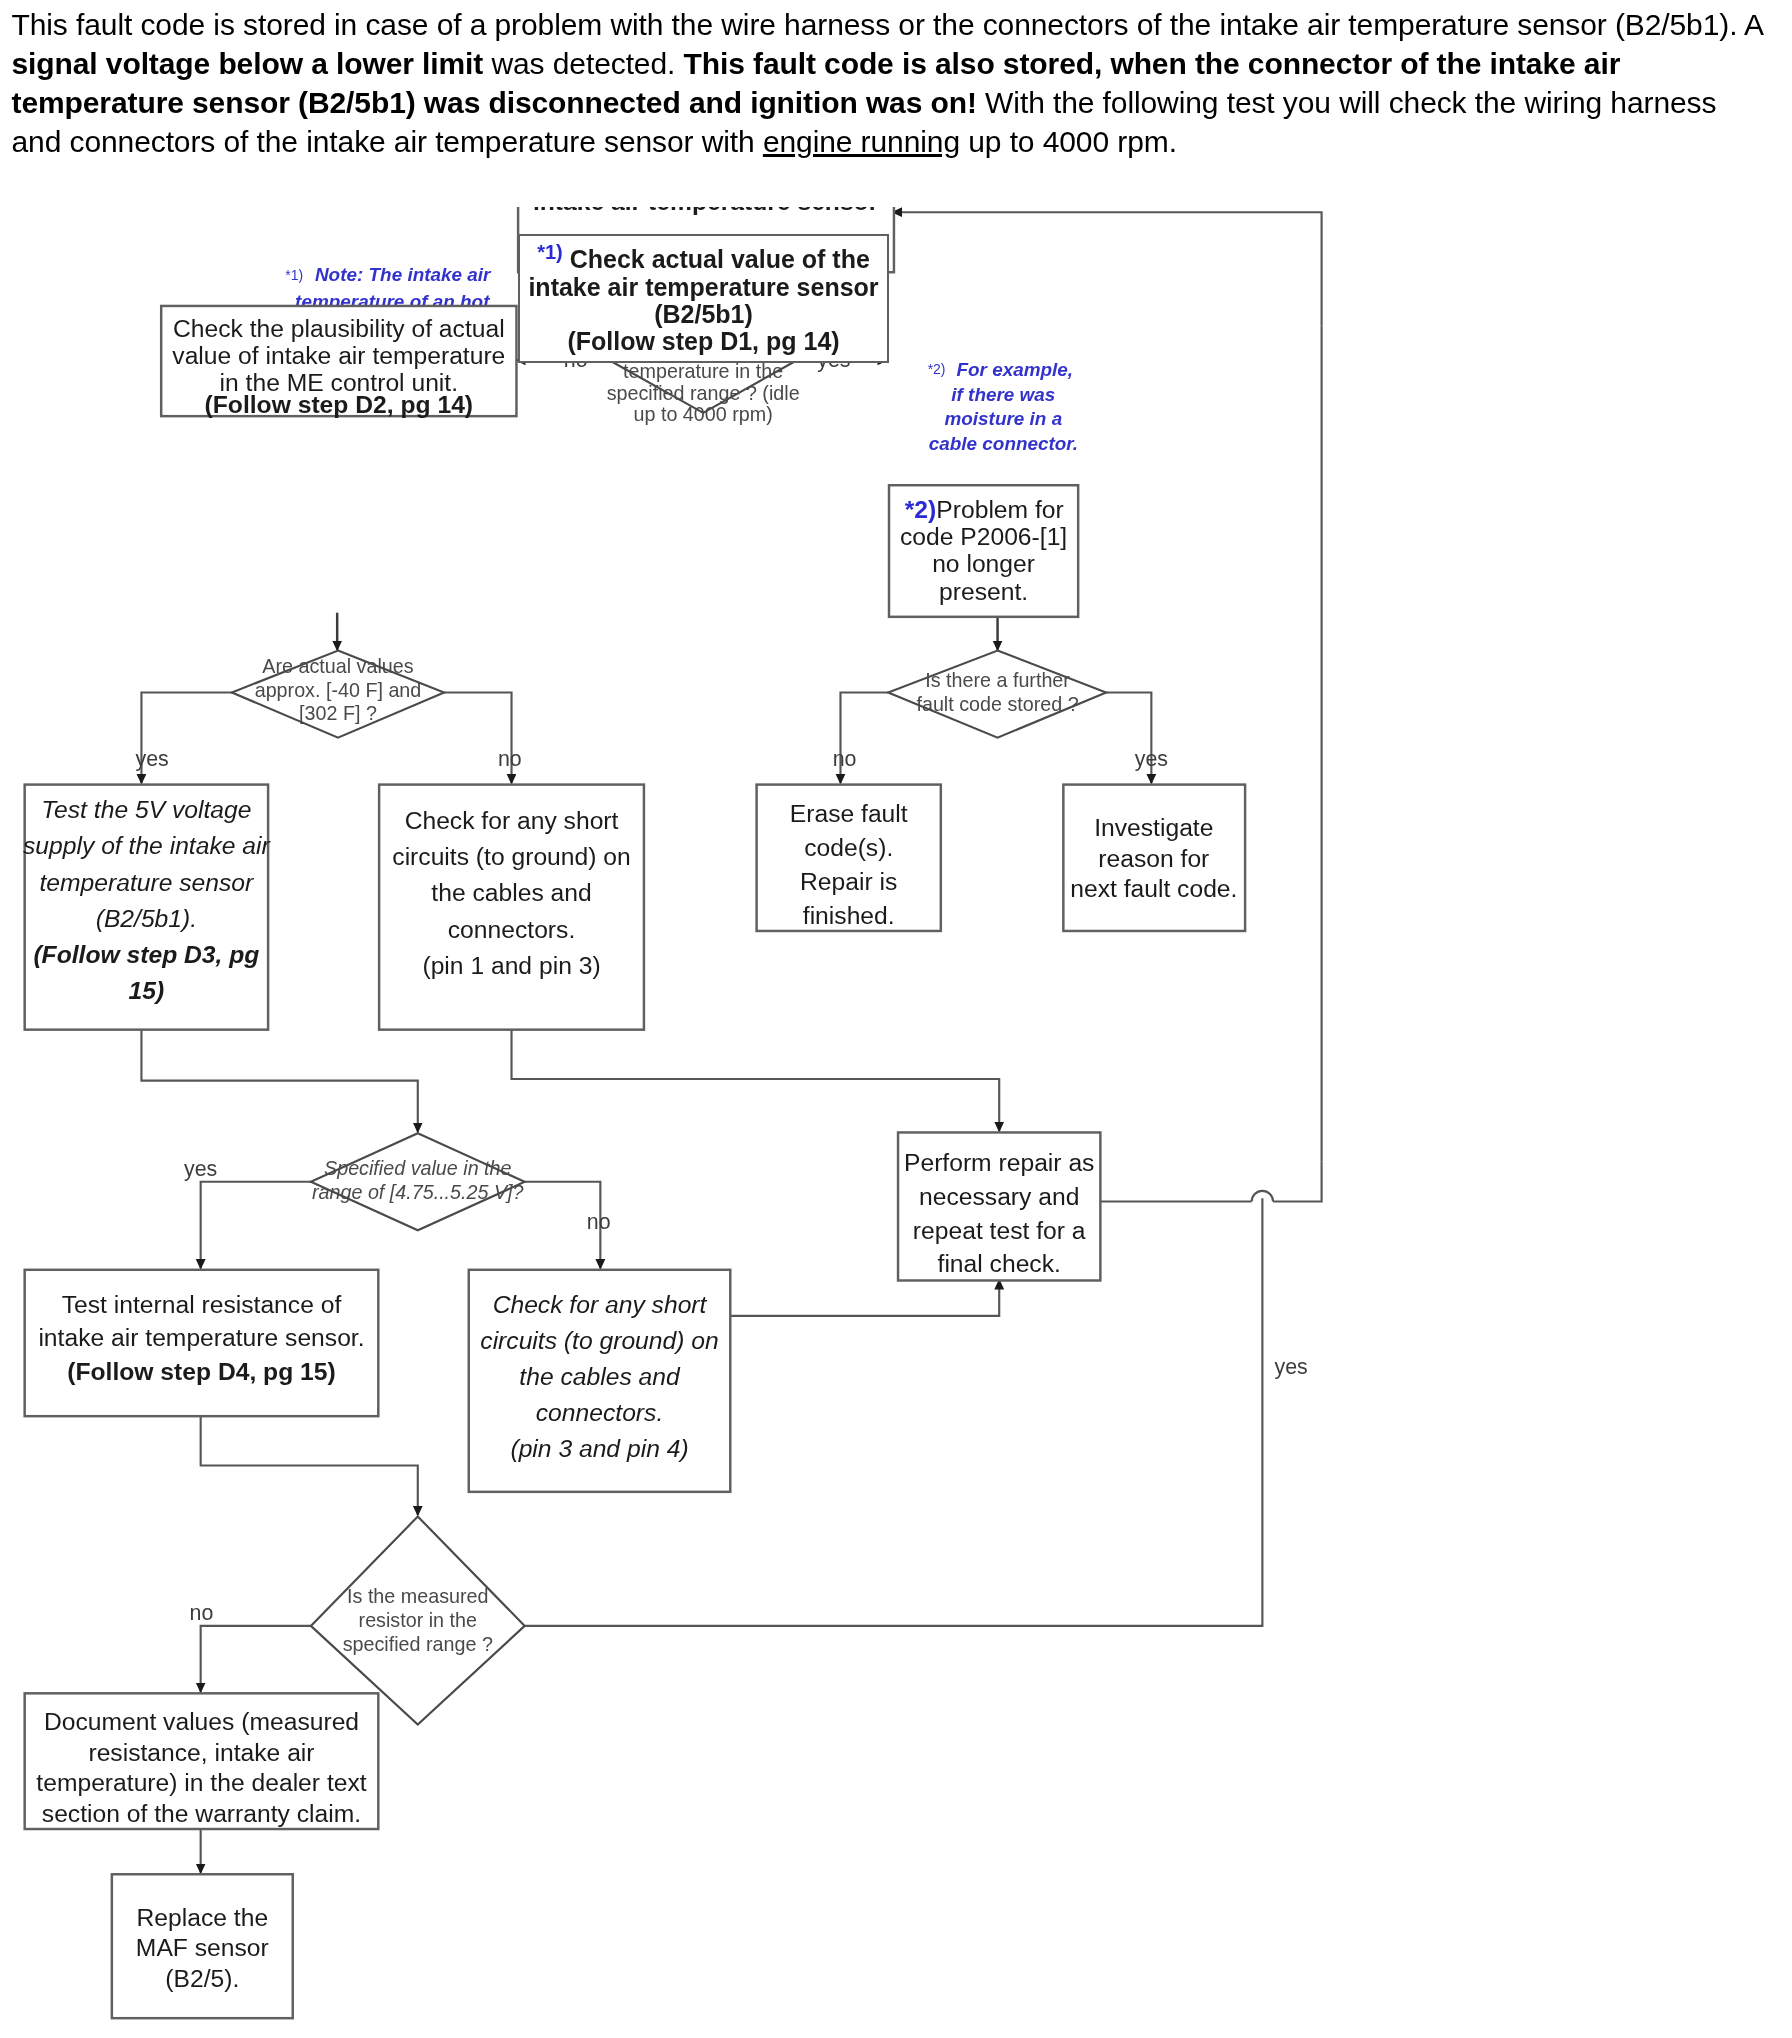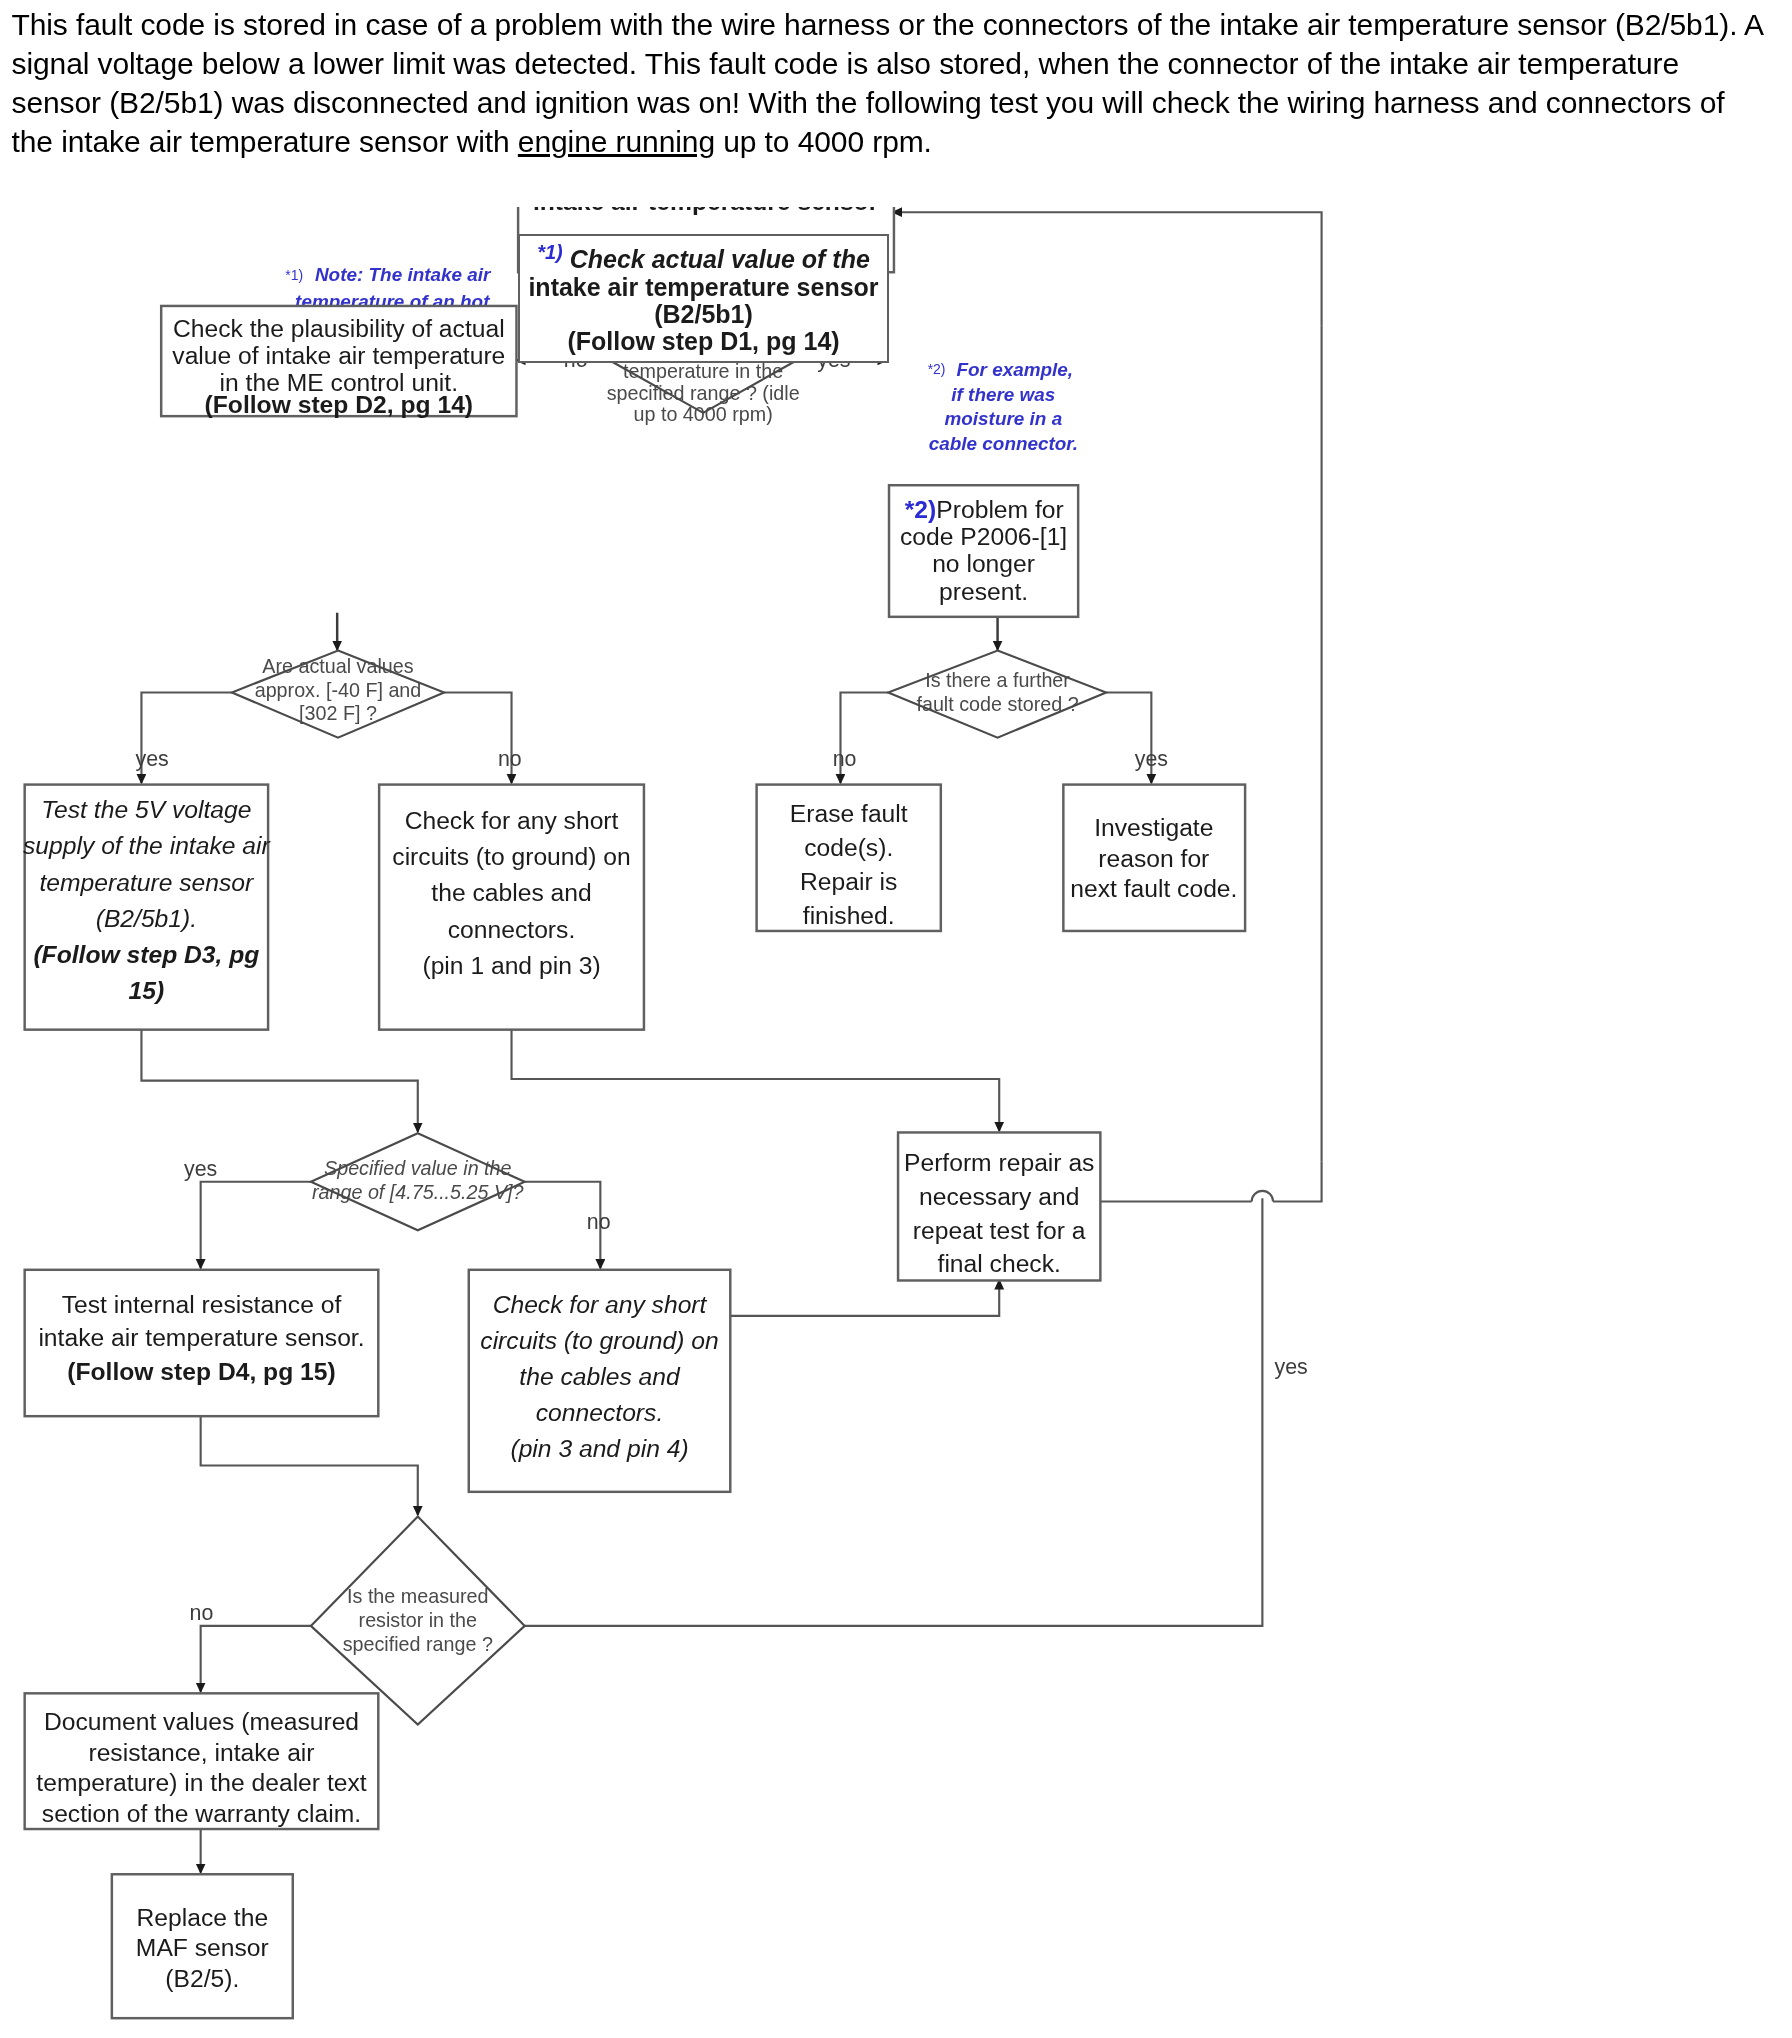--- a/index.html
+++ b/index.html
@@ -18,21 +18,21 @@
   }
   
   #intro{
     position:absolute;
     left:11.5px; top:5px;
     width:1752px;
     font-size:30px;
     line-height:1.30;
     letter-spacing:-0.1px;
   }
-  #intro b{font-weight:normal;margin-top:40px;}
+  #intro b{font-weight:bold;margin-top:40px;}
   #intro u{text-decoration:underline;}
 
   
   #flow{
     position:absolute;
     left:0; top:207px;
     width:1792px;
     height:1832px;
   }
   svg text{font-family:"Liberation Sans", sans-serif;}
@@ -277,21 +277,21 @@
       <text class="btext" x="246" y="2090" text-anchor="middle">Replace the</text>
       <text class="btext" x="246" y="2127" text-anchor="middle">MAF sensor</text>
       <text class="btext" x="246" y="2164" text-anchor="middle">(B2/5).</text>
     </g>
   </svg>
 
   <div id="topnode" style="position:absolute;left:518px;top:234px;width:371px;height:129px;
               border:2.5px solid #606060;background:#fff;box-sizing:border-box;
               display:flex;flex-direction:column;align-items:center;justify-content:center;">
     <div style="font-size:25px;font-weight:bold;color:#1b1b1b;line-height:1.08;text-align:center;width:100%;">
-      <div style="position:relative;font-style:italic;">
+      <div style="position:relative;">
         <span style="color:#2b2bd4;font-size:20px;vertical-align:super;">*1)</span>
         <span>Check actual value of the</span>
       </div>
       <div>intake air temperature sensor</div>
       <div>(B2/5b1)</div>
       <div>(Follow step D1, pg 14)</div>
     </div>
   </div>
 
 </div>

